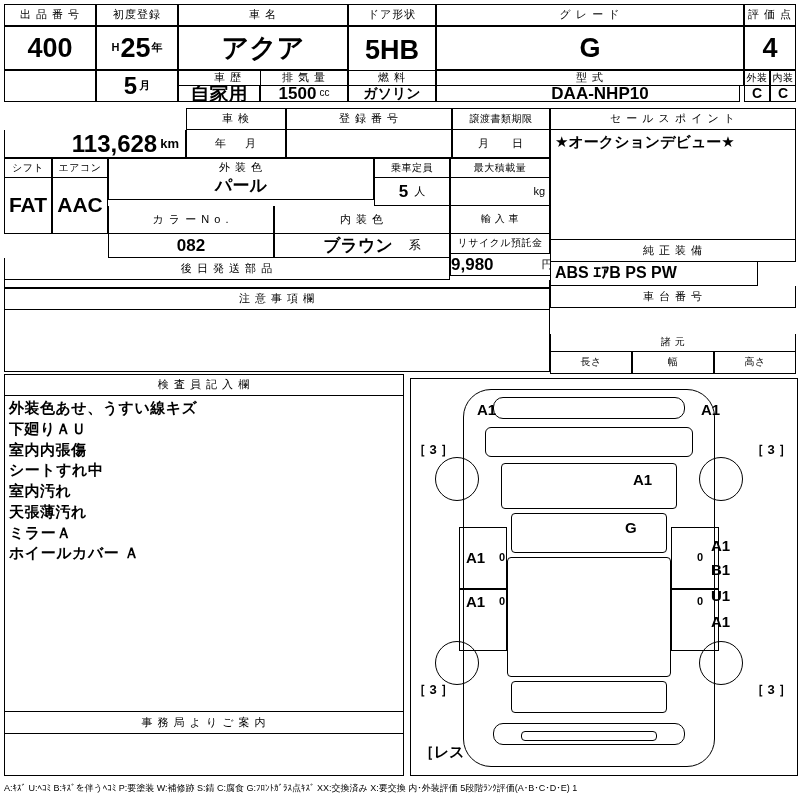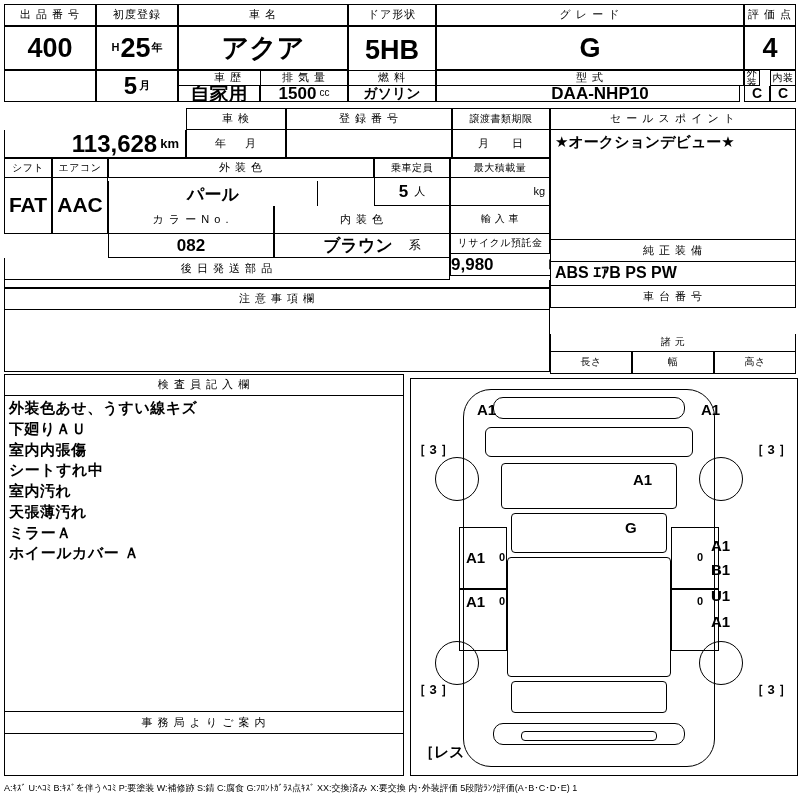--- a/index.html
+++ b/index.html
@@ -93,21 +93,21 @@
     <span class="val-md">1500</span>
     <span style="font-size:10px;margin-left:3px;">cc</span>
   </div>
 
   <div class="c lbl" style="left:348px;top:70px; width:88px; height:16px;">燃 料</div>
   <div class="c val-sm" style="left:348px;top:86px; width:88px; height:16px; border-top:none;">ガソリン</div>
 
   <div class="c lbl" style="left:436px;top:70px; width:308px; height:16px;">型 式</div>
   <div class="c val-md" style="left:436px;top:86px; width:304px; height:16px; border-top:none;padding-left:24px;">DAA-NHP10</div>
 
-  <div class="c lbl-sm" style="left:744px;top:70px; width:16px; height:16px;">外装</div>
+  <div class="c lbl-sm" style="left:744px;top:70px; width:26px; height:16px;">外装</div>
   <div class="c lbl-sm" style="left:770px;top:70px; width:26px; height:16px;">内装</div>
   <div class="c val-sm" style="left:744px;top:86px; width:26px; height:16px; border-top:none;">C</div>
   <div class="c val-sm" style="left:770px;top:86px; width:26px; height:16px; border-top:none;">C</div>
 
   <div class="c" style="left:4px; top:130px; width:182px; height:28px; border-top:none; justify-content:flex-end; padding-right:6px;">
     <span class="val-lg">113,628</span>
     <span style="font-size:13px;font-weight:bold;margin-left:3px;">km</span>
   </div>
 
   <div class="c lbl" style="left:186px;top:108px; width:100px; height:22px;">車 検</div>
@@ -124,21 +124,21 @@
     <span class="lbl" style="margin-right:22px;">月</span>
     <span class="lbl">日</span>
   </div>
 
   <div class="c lbl-sm" style="left:4px;  top:158px; width:48px; height:20px;">シフト</div>
   <div class="c lbl-sm" style="left:52px; top:158px; width:56px; height:20px;">エアコン</div>
   <div class="c val-lg" style="left:4px;  top:178px; width:48px; height:56px; border-top:none; font-size:21px;">FAT</div>
   <div class="c val-lg" style="left:52px; top:178px; width:56px; height:56px; border-top:none; font-size:21px;">AAC</div>
 
   <div class="c lbl" style="left:108px;top:158px; width:266px; height:20px;">外 装 色</div>
-  <div class="c val-md" style="left:108px;top:181px; width:210px; height:28px; border-top:none;">パール</div>
+  <div class="c val-md" style="left:108px;top:172px; width:266px; height:28px; border-top:none;">パール</div>
 
   <div class="c lbl-sm" style="left:374px;top:158px; width:76px; height:20px;">乗車定員</div>
   <div class="c" style="left:374px;top:178px; width:76px; height:28px; border-top:none;">
     <span class="val-md">5</span>
     <span style="font-size:11px;margin-left:6px;">人</span>
   </div>
 
   <div class="c lbl-sm" style="left:450px;top:158px; width:100px; height:20px;">最大積載量</div>
   <div class="c right" style="left:450px;top:178px; width:100px; height:28px; border-top:none; font-size:11px;">kg</div>
 
@@ -146,35 +146,35 @@
   <div class="c lbl" style="left:274px;top:206px; width:176px; height:28px; border-top:none;">内 装 色</div>
   <div class="c lbl-sm" style="left:450px;top:206px; width:100px; height:28px; border-top:none;">輸 入 車</div>
 
   <div class="c val-md" style="left:108px;top:234px; width:166px; height:24px; border-top:none;">082</div>
   <div class="c" style="left:274px;top:234px; width:176px; height:24px; border-top:none;padding-left:20px;">
     <span class="val-md">ブラウン</span>
     <span style="font-size:12px;margin-left:16px;">系</span>
   </div>
 
   <div class="c lbl-sm" style="left:450px;top:234px; width:100px; height:20px; border-top:none;">リサイクル預託金</div>
-  <div class="c" style="left:450px;top:254px; width:114px; height:22px; border-top:none; justify-content:space-between; padding-right:4px;">
+  <div class="c" style="left:450px;top:254px; width:114px; height:22px; border-top:none; justify-content:flex-start; padding-right:4px;gap:46px;">
     <span class="val-md">9,980</span>
     <span style="font-size:11px;margin-left:2px;">円</span>
   </div>
 
   <div class="c lbl" style="left:4px;top:258px; width:446px; height:22px; border-top:none;">後 日 発 送 部 品</div>
   <div class="c" style="left:4px;top:280px; width:546px; height:8px; border-top:none;"></div>
 
   <div class="c lbl" style="left:550px;top:108px; width:246px; height:22px;">セ ー ル ス ポ イ ン ト</div>
   <div class="c left" style="left:550px;top:130px; width:246px; height:110px; border-top:none; align-items:flex-start; padding-top:4px;">
     <span class="val-sm" style="font-size:15px;">★オークションデビュー★</span>
   </div>
 
   <div class="c lbl" style="left:550px;top:240px; width:246px; height:22px; border-top:none;">純 正 装 備</div>
-  <div class="c left" style="left:550px;top:262px; width:246px; height:24px; border-top:none;">
+  <div class="c left" style="left:550px;top:262px; width:208px; height:24px; border-top:none;">
     <span class="val-sm" style="font-size:16px;">ABS ｴｱB PS PW</span>
   </div>
 
   <div class="c lbl" style="left:4px;top:288px; width:546px; height:22px;">注 意 事 項 欄</div>
   <div class="c" style="left:4px;top:310px; width:546px; height:62px; border-top:none;"></div>
 
   <div class="c lbl" style="left:550px;top:286px; width:246px; height:22px; border-top:none;">車 台 番 号</div>
   <div class="c lbl-sm" style="left:550px;top:334px; width:246px; height:18px; border-top:none;">諸 元</div>
   <div class="c lbl-sm" style="left:550px;top:352px; width:82px; height:22px; border-top:none;">長さ</div>
   <div class="c lbl-sm" style="left:632px;top:352px; width:82px; height:22px; border-top:none;">幅</div>

